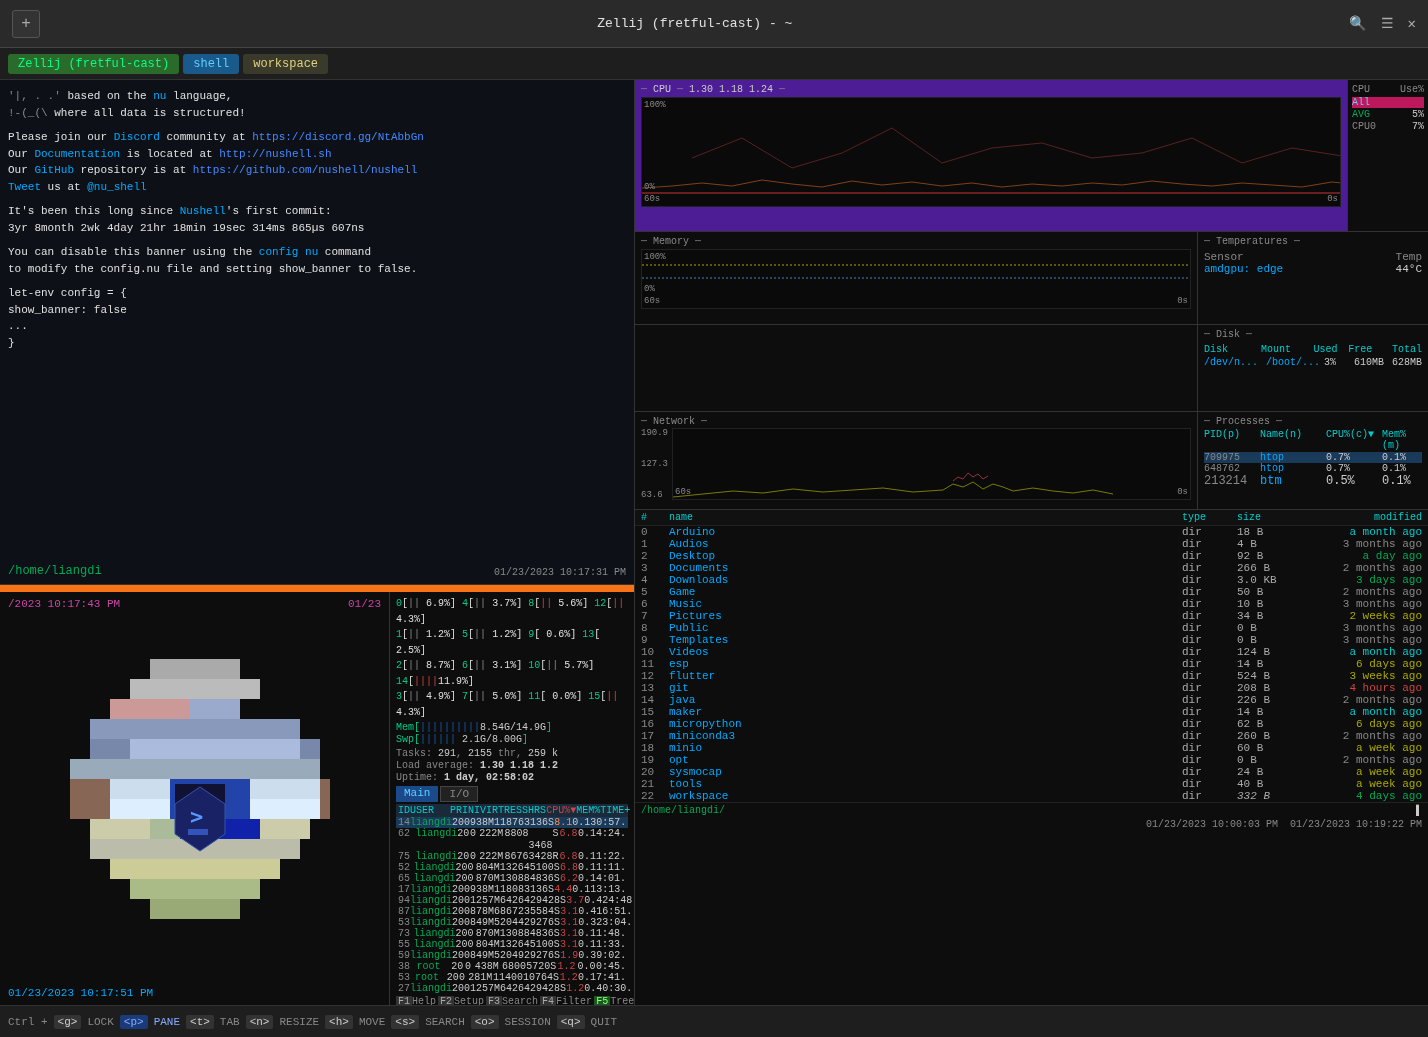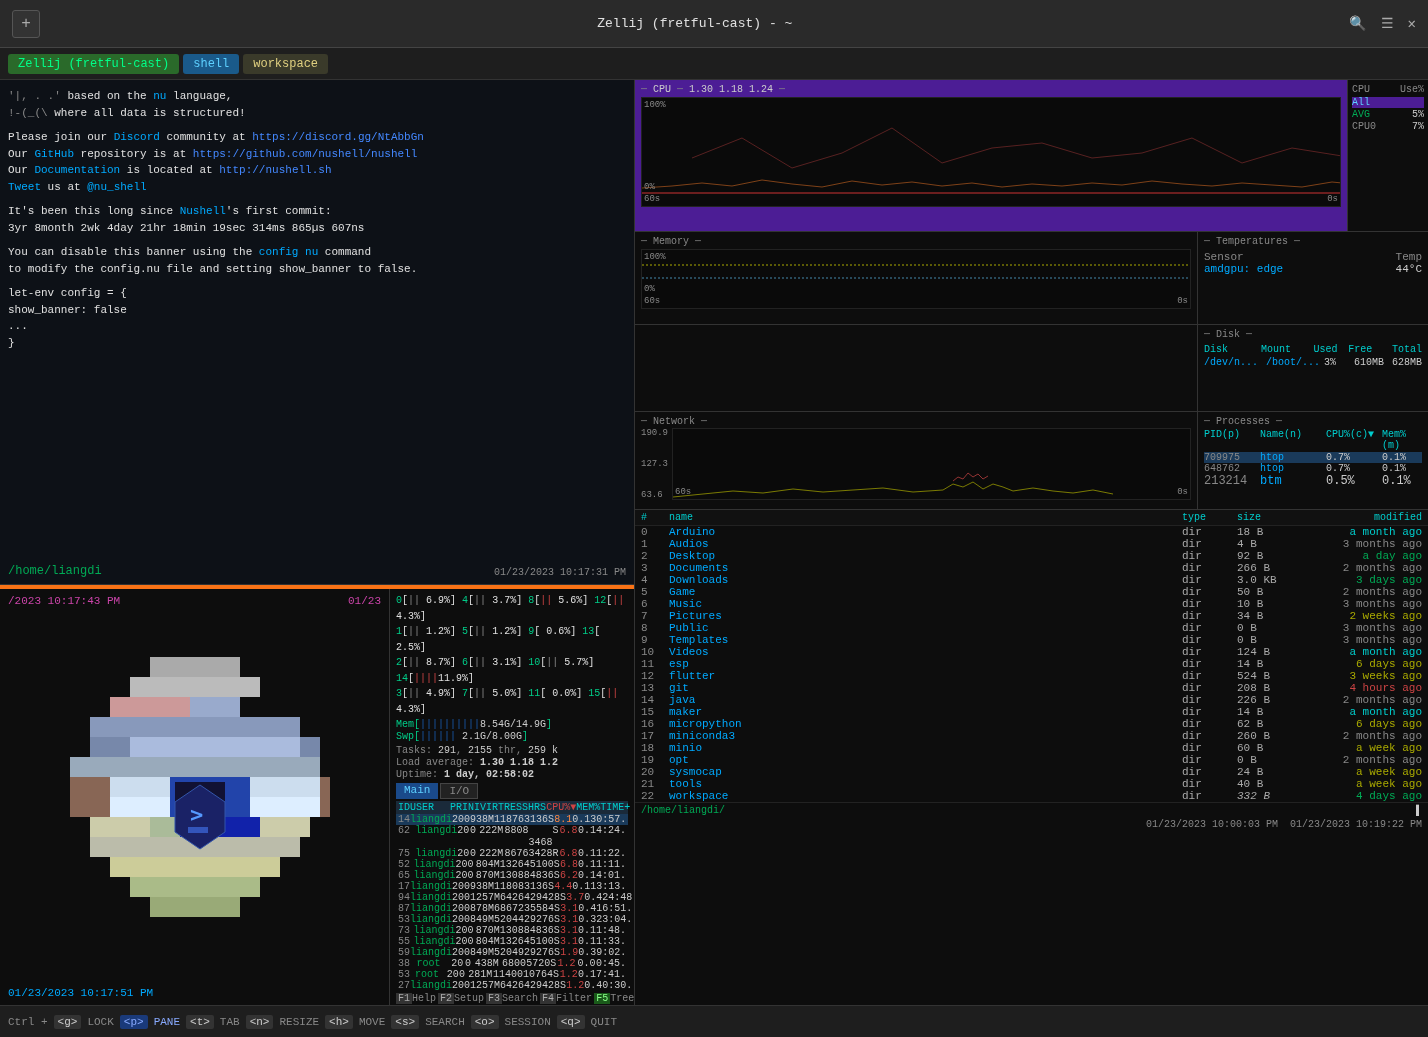--- a/index.html
+++ b/index.html
@@ -57,21 +57,21 @@
       flex: 1;
       background: #0d1117;
       padding: 8px;
       overflow: hidden;
       border-bottom: 1px solid #333;
     }
     .panel-htop-bottom {
       height: 420px;
       background: #f0abfc;
       display: flex;
-      border-top: 4px solid #f97316;
+      border-top: 7px solid #f97316;
     }
     
     .right-col {
       flex: 1;
       display: flex;
       flex-direction: column;
     }
     .right-top {
       height: 430px;
       display: flex;
@@ -266,22 +266,22 @@
 <div class="main-area">
 
   <div class="left-col">
 
     <div class="panel-shell" style="height:430px;position:relative;">
       <div class="shell-content">
         <div><span class="c-gray">'|, . .'</span><span class="c-white">  based on the </span><span class="c-cyan">nu</span><span class="c-white"> language,</span></div>
         <div><span class="c-gray">!-(_(\</span><span class="c-white">   where all data is structured!</span></div>
         <div style="height:8px;"></div>
         <div><span class="c-white">Please join our </span><span class="c-cyan">Discord</span><span class="c-white"> community at </span><span class="c-blue-link">https://discord.gg/NtAbbGn</span></div>
+        <div><span class="c-white">Our </span><span class="c-cyan">Documentation</span><span class="c-white"> is located at </span><span class="c-blue-link">http://nushell.sh</span></div>
         <div><span class="c-white">Our </span><span class="c-cyan">GitHub</span><span class="c-white"> repository is at </span><span class="c-blue-link">https://github.com/nushell/nushell</span></div>
-        <div><span class="c-white">Our </span><span class="c-cyan">Documentation</span><span class="c-white"> is located at </span><span class="c-blue-link">http://nushell.sh</span></div>
         <div><span class="c-cyan">Tweet</span><span class="c-white"> us at </span><span class="c-cyan">@nu_shell</span></div>
         <div style="height:8px;"></div>
         <div><span class="c-white">It's been this long since </span><span class="c-cyan">Nushell</span><span class="c-white">'s first commit:</span></div>
         <div><span class="c-white">3yr 8month 2wk 4day 21hr 18min 19sec 314ms 865µs 607ns</span></div>
         <div style="height:8px;"></div>
         <div><span class="c-white">You can disable this banner using the </span><span class="c-cyan">config nu</span><span class="c-white"> command</span></div>
         <div><span class="c-white">to modify the config.nu file and setting show_banner to false.</span></div>
         <div style="height:8px;"></div>
         <div><span class="c-white">let-env config = {</span></div>
         <div><span class="c-white">    show_banner: false</span></div>
@@ -606,21 +606,21 @@
             </svg>
             <span style="position:absolute;bottom:2px;left:2px;font-size:9px;color:#888;">60s</span>
             <span style="position:absolute;bottom:2px;right:2px;font-size:9px;color:#888;">0s</span>
           </div>
         </div>
         <div class="cpu-legend">
           <div style="display:flex;justify-content:space-between;font-size:10px;color:#888;margin-bottom:2px;">
             <span>CPU</span>
             <span>Use%</span>
           </div>
-          <div style="display:flex;justify-content:space-between;font-size:10px;background:#4c1d95;margin-bottom:1px;">
+          <div style="display:flex;justify-content:space-between;font-size:10px;background:#be185d;margin-bottom:1px;">
             <span style="color:#5dd0ff;">All</span>
             <span></span>
           </div>
           <div style="display:flex;justify-content:space-between;font-size:10px;margin-bottom:1px;">
             <span style="color:#00aa55;">AVG</span>
             <span style="color:#ccc;">5%</span>
           </div>
           <div style="display:flex;justify-content:space-between;font-size:10px;">
             <span style="color:#888;">CPU0</span>
             <span style="color:#ccc;">7%</span>

